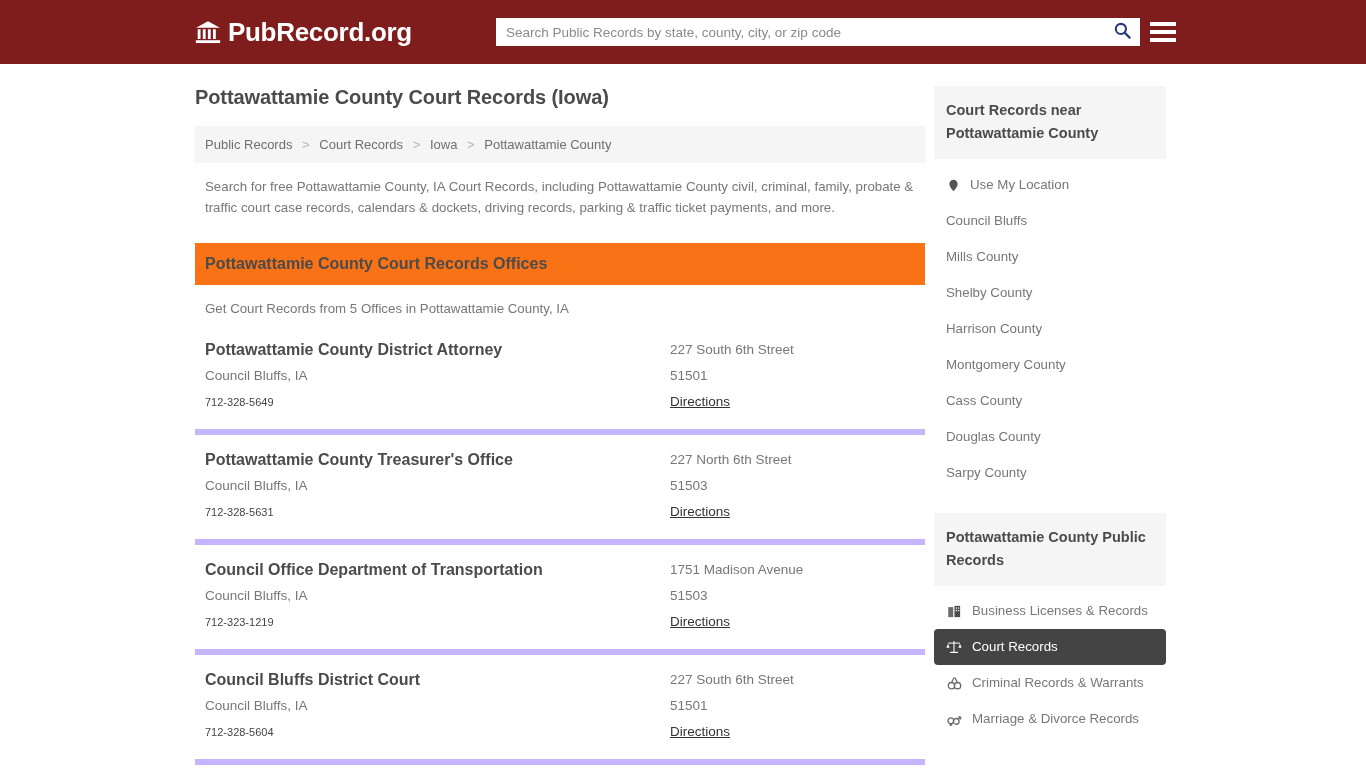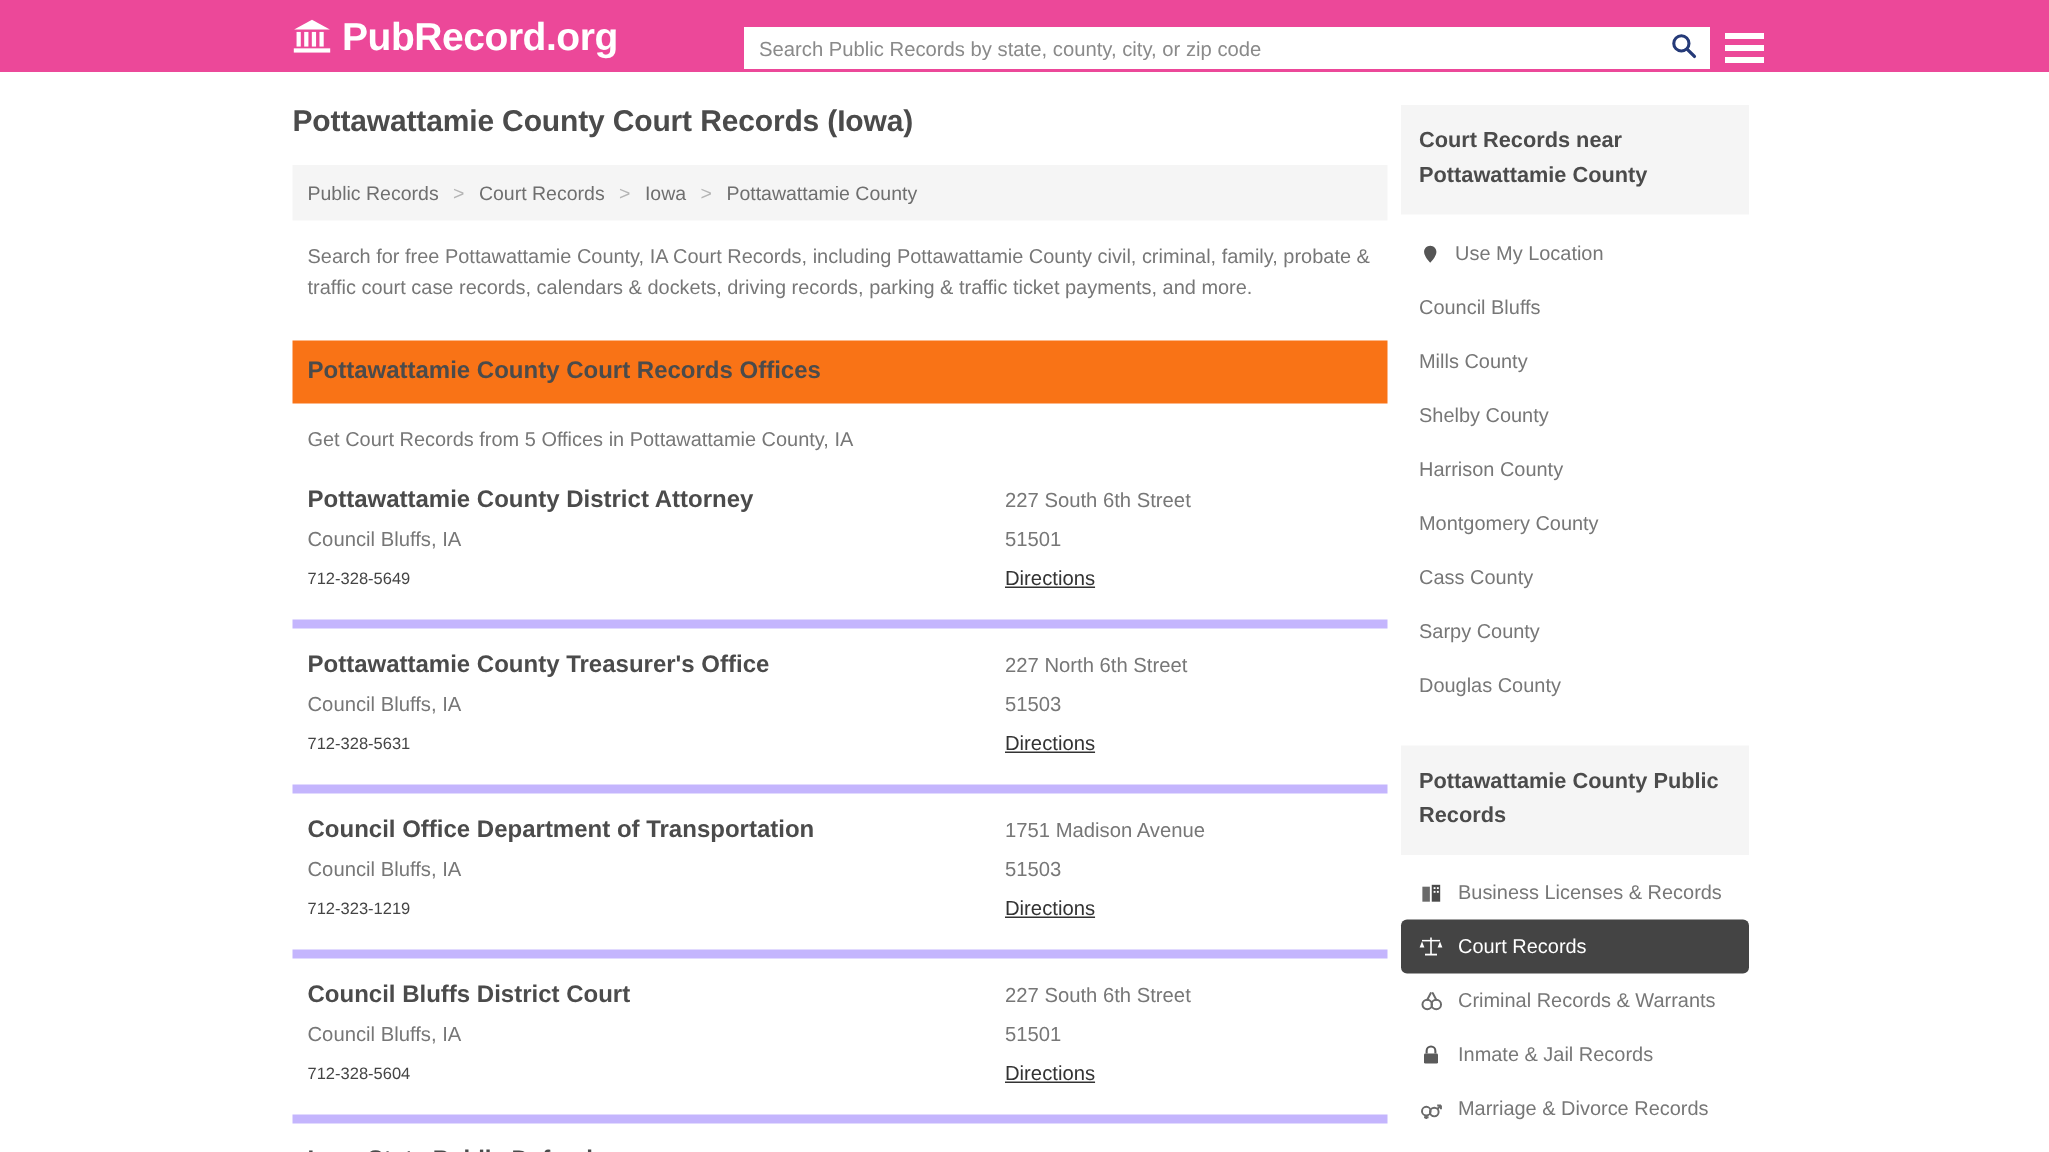--- a/index.html
+++ b/index.html
@@ -8,22 +8,22 @@
     width: 1366px;
     height: 768px;
     overflow: hidden;
     background: #ffffff;
     font-family: "Liberation Sans", sans-serif;
     color: #333333;
   }
 
   
   .site-header {
-    height: 48px;
-    background: #ec4899;
+    height: 64px;
+    background: #7f1d1d;
     display: flex;
     align-items: center;
     width: 100%;
     position: relative;
   }
   .brand {
     display: flex;
     align-items: center;
     gap: 7px;
     margin-left: 195px;
@@ -399,24 +399,24 @@
       <div class="side-item">
         <span>Harrison County</span>
       </div>
       <div class="side-item">
         <span>Montgomery County</span>
       </div>
       <div class="side-item">
         <span>Cass County</span>
       </div>
       <div class="side-item">
+        <span>Douglas County</span>
+      </div>
+      <div class="side-item">
         <span>Sarpy County</span>
-      </div>
-      <div class="side-item">
-        <span>Douglas County</span>
       </div>
     </div>
 
     <div class="panel-gap"></div>
 
     <div class="side-panel-head">Pottawattamie County Public Records</div>
 
     <div class="records-list">
 
       <div class="records-item">
@@ -451,29 +451,20 @@
           <svg viewBox="0 0 24 24" width="15" height="15" aria-hidden="true">
             <circle cx="7.2" cy="15.5" r="5.1" fill="none" stroke="#6a6a6a" stroke-width="2.1"></circle>
             <circle cx="16.8" cy="15.5" r="5.1" fill="none" stroke="#6a6a6a" stroke-width="2.1"></circle>
             <path d="M7.2 10.4 L11 3.2" fill="none" stroke="#6a6a6a" stroke-width="2.1" stroke-linecap="round"></path>
             <path d="M16.8 10.4 L13 3.2" fill="none" stroke="#6a6a6a" stroke-width="2.1" stroke-linecap="round"></path>
           </svg>
         </span>
         <span>Criminal Records &amp; Warrants</span>
       </div>
 
-      <div class="records-item">
-        <span class="ico">
-          <svg viewBox="0 0 24 24" width="14" height="15" aria-hidden="true">
-            <path d="M7 10 V7 a5 5 0 0 1 10 0 v3" fill="none" stroke="#5a5a5a" stroke-width="2.4"></path>
-            <rect x="4" y="10" width="16" height="11.5" rx="1.6" fill="#5a5a5a"></rect>
-          </svg>
-        </span>
-        <span>Inmate &amp; Jail Records</span>
-      </div>
 
       <div class="records-item">
         <span class="ico">
           <svg viewBox="0 0 24 24" width="16" height="15" aria-hidden="true">
             <circle cx="7" cy="14" r="4.6" fill="none" stroke="#6a6a6a" stroke-width="2.1"></circle>
             <line x1="7" y1="18.6" x2="7" y2="22.4" stroke="#6a6a6a" stroke-width="2.1"></line>
             <line x1="4.6" y1="20.6" x2="9.4" y2="20.6" stroke="#6a6a6a" stroke-width="2.1"></line>
             <circle cx="15.5" cy="15" r="4.6" fill="none" stroke="#6a6a6a" stroke-width="2.1"></circle>
             <line x1="18.8" y1="11.7" x2="22.6" y2="7.9" stroke="#6a6a6a" stroke-width="2.1"></line>
             <line x1="18.6" y1="7.9" x2="22.6" y2="7.9" stroke="#6a6a6a" stroke-width="2.1"></line>

